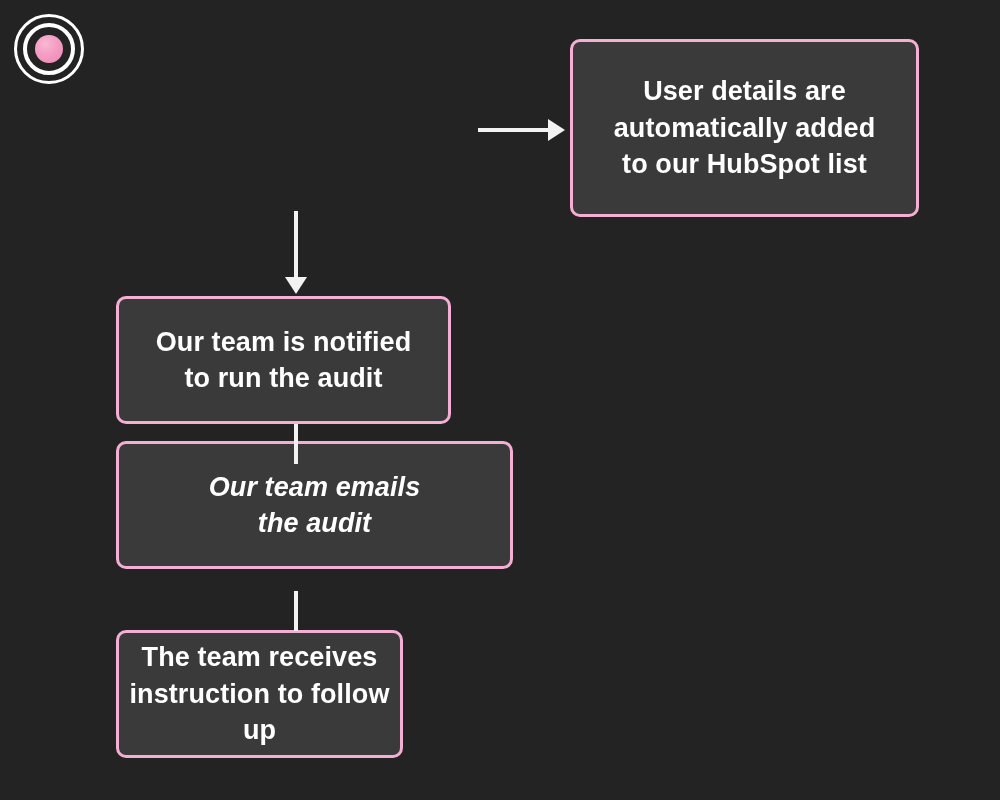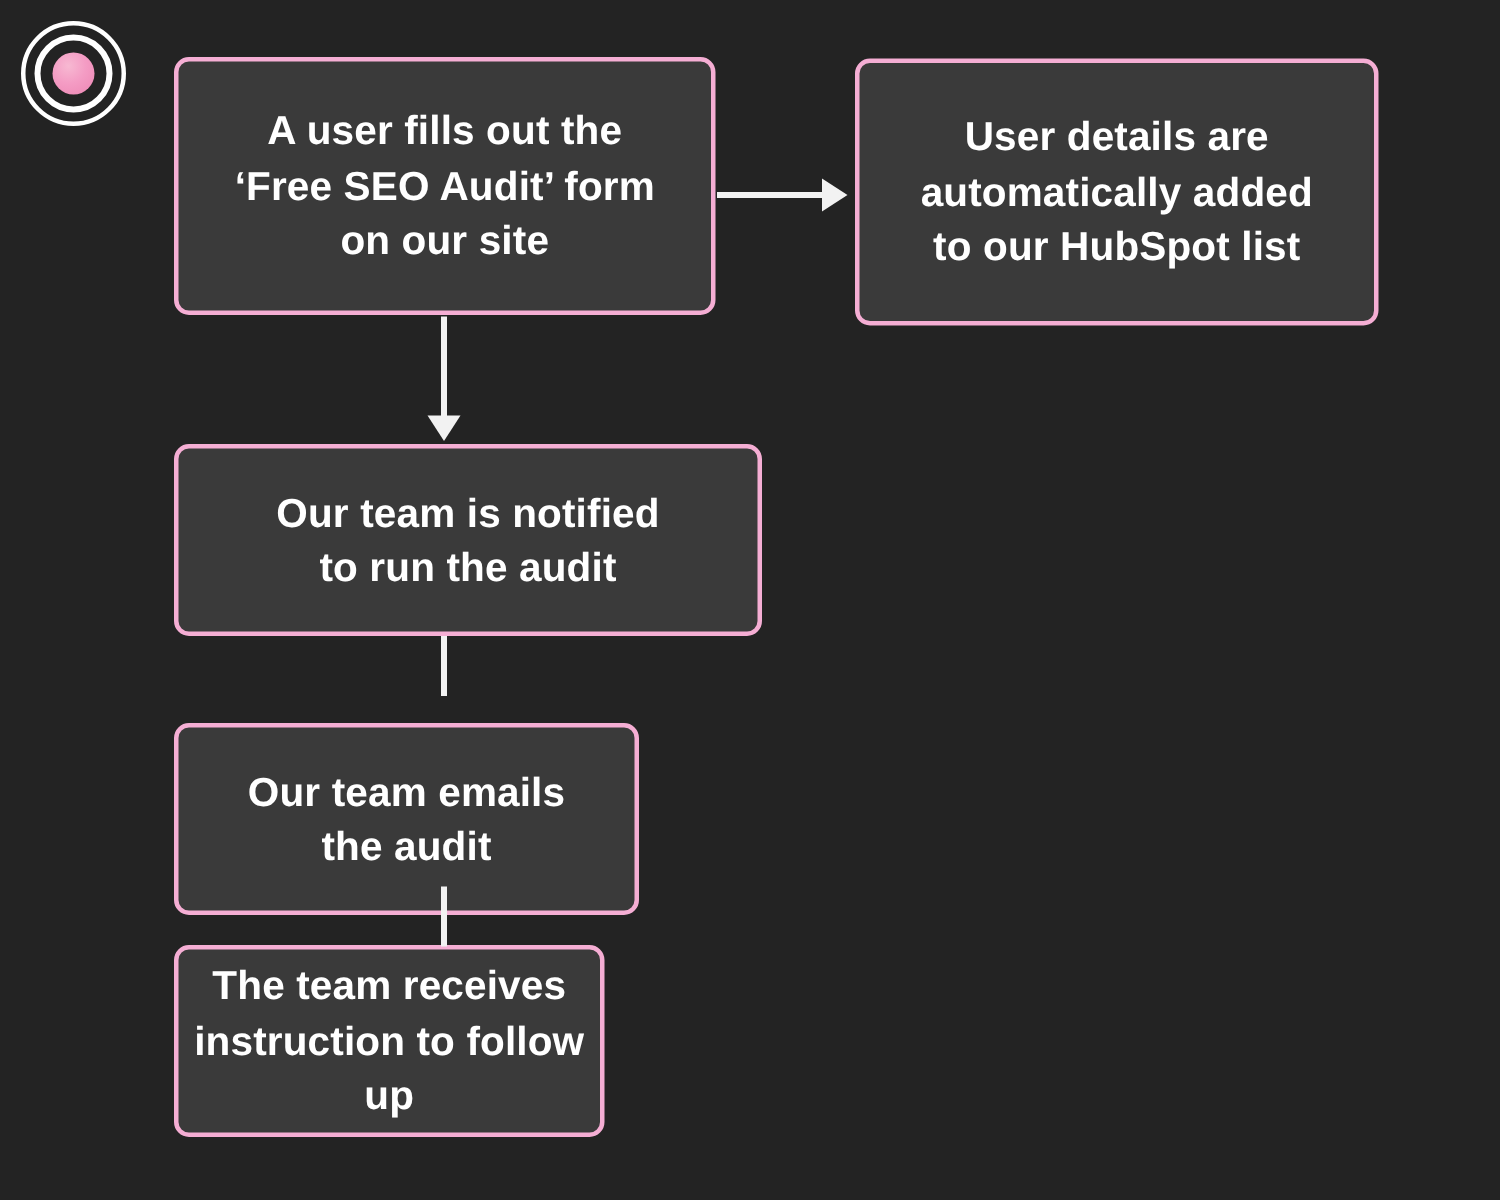--- a/index.html
+++ b/index.html
@@ -69,22 +69,22 @@
     font-weight: bold;
     font-size: 27px;
     line-height: 1.35;
     letter-spacing: 0.1px;
     padding: 0 10px;
     white-space: pre-line;
   }
 
   #node-form        { left: 116px; top: 38px;  width: 361px; height: 172px; }
   #node-hubspot     { left: 570px; top: 39px;  width: 349px; height: 178px; }
-  #node-notified    { left: 116px; top: 296px; width: 392px; height: 128px; }
-  #node-emails      { left: 116px; top: 482px; width: 310px; height: 128px; }
+  #node-notified    { left: 116px; top: 296px; width: 335px; height: 128px; }
+  #node-emails      { left: 116px; top: 441px; width: 397px; height: 128px; font-style: italic; }
   #node-followup    { left: 116px; top: 630px; width: 287px; height: 128px; }
 
   
   .conn-line-v {
     position: absolute;
     width: 4px;
     background: #f2f2f2;
   }
   .conn-line-h {
     position: absolute;
@@ -124,25 +124,20 @@
 <body>
 
 <div id="canvas">
 
   <div class="logo">
     <div class="ring-outer"></div>
     <div class="ring-inner"></div>
     <div class="core"></div>
   </div>
 
-  <div class="node" id="node-form">
-    <span class="label">A user fills out the
-‘Free SEO Audit’ form
-on our site</span>
-  </div>
 
   <div class="node" id="node-hubspot">
     <span class="label">User details are
 automatically added
 to our HubSpot list</span>
   </div>
 
   <div class="node" id="node-notified">
     <span class="label">Our team is notified
 to run the audit</span>

